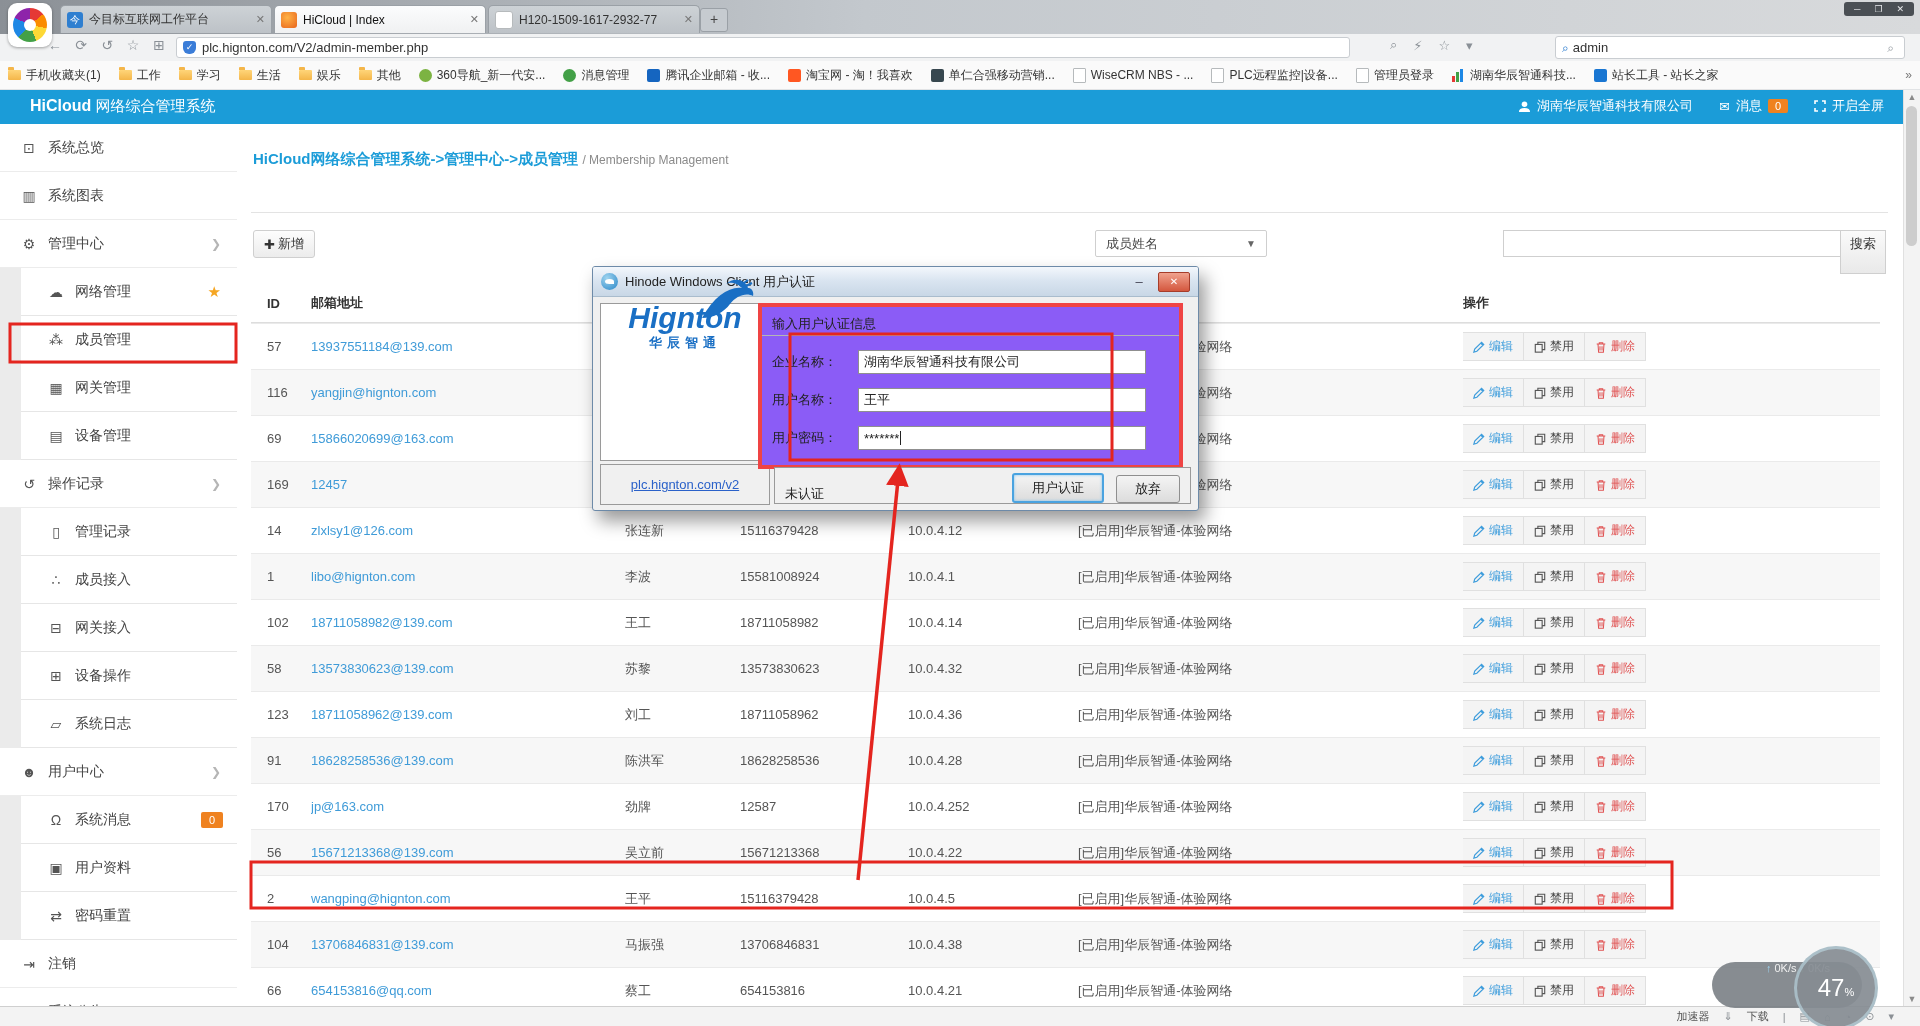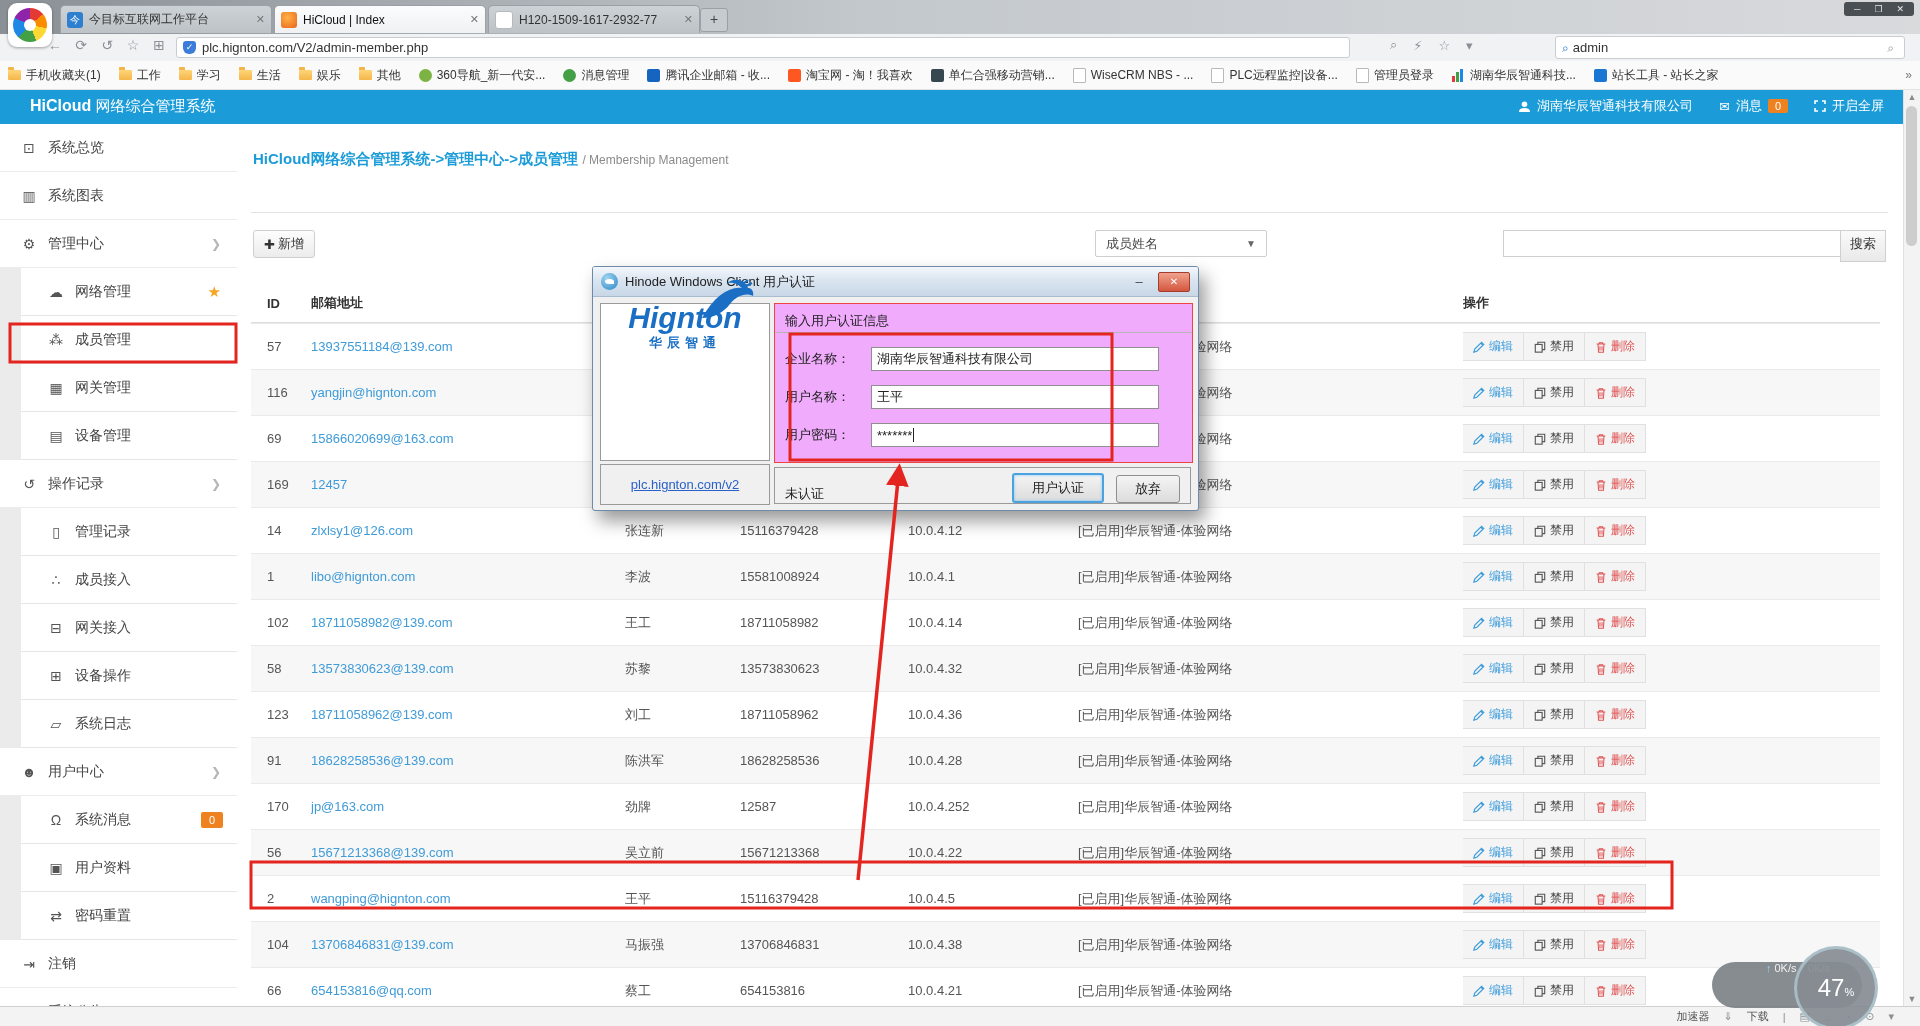--- a/index.html
+++ b/index.html
@@ -74,21 +74,21 @@
   .crumb .p1{color:#1b9cd8;font-weight:bold;font-size:15px;}
   .crumb .p2{color:#8a8a8a;font-size:12px;}
   .panel-line{position:absolute;left:14px;right:16px;top:88px;border-top:1px solid #e3e3e3;}
   .btn-add{position:absolute;left:16px;top:106px;height:26px;padding:0 10px;background:linear-gradient(#fdfdfd,#ececec);
     border:1px solid #cfcfcf;border-radius:3px;font-size:13px;color:#333;display:flex;align-items:center;gap:3px;}
   .dd{position:absolute;left:858px;top:106px;width:172px;height:27px;border:1px solid #cfcfcf;background:#fff;border-radius:2px;
     display:flex;align-items:center;padding:0 10px;box-sizing:border-box;font-size:13px;color:#444;}
   .dd .caret{margin-left:auto;color:#666;font-size:10px;}
   .search-input{position:absolute;left:1266px;top:106px;width:337px;height:27px;border:1px solid #cfcfcf;background:#fff;
     box-sizing:border-box;border-right:none;}
-  .btn-search{position:absolute;left:1603px;top:106px;width:46px;height:32px;background:linear-gradient(#fafafa,#e9e9e9);
+  .btn-search{position:absolute;left:1603px;top:106px;width:46px;height:44px;background:linear-gradient(#fafafa,#e9e9e9);
     border:1px solid #cfcfcf;box-sizing:border-box;font-size:13px;color:#333;text-align:center;line-height:25px;}
   .table{position:absolute;left:14px;top:160px;width:1629px;}
   .trow{display:flex;align-items:center;height:45px;border-top:1px solid #eaeaea;font-size:13px;color:#555;}
   .trow.head{height:38px;border-top:none;border-bottom:1px solid #ddd;font-weight:bold;color:#333;}
   .trow.stripe{background:#f7f7f7;}
   .c{box-sizing:border-box;padding-right:8px;white-space:nowrap;overflow:hidden;}
   .c0{width:60px;padding-left:16px;}
   .c1{width:314px;}.c2{width:115px;}.c3{width:168px;}.c4{width:170px;}.c5{width:385px;}.c6{width:417px;}
   .c1 a{color:#3f9bd8;text-decoration:none;}
   .agroup{display:flex;}
@@ -109,21 +109,21 @@
   .dlg-close{width:30px;height:18px;margin-left:6px;background:linear-gradient(#f0a28e,#d4573e);border:1px solid #a63c2a;
     border-radius:2px;color:#fff;font-size:10px;text-align:center;line-height:17px;}
   .dlg-left{position:absolute;left:7px;top:36px;width:168px;height:156px;background:#fff;border:1px solid #9a9a9a;
     display:flex;flex-direction:column;align-items:center;justify-content:flex-start;}
   .hlogo{color:#1a6fc4;font-weight:bold;font-style:italic;font-size:30px;line-height:28px;position:relative;}
   .hlogo svg{position:absolute;right:-14px;top:-26px;}
   .hlogo-sub{color:#1a6fc4;font-weight:bold;font-size:13px;letter-spacing:5px;margin-top:2px;}
   .dlg-link{position:absolute;left:7px;top:197px;width:168px;height:39px;border:1px solid #9a9a9a;
     display:flex;align-items:center;justify-content:center;font-size:13px;}
   .dlg-link a{color:#2a61c9;}
-  .dlg-right{position:absolute;left:181px;top:36px;width:417px;height:158px;border:1px solid #ef4444;background:#f0abfc;}
+  .dlg-right{position:absolute;left:165px;top:36px;width:417px;height:158px;border:4px solid #ef4444;background:#8b5cf6;}
   .dlg-sect{position:absolute;left:10px;top:8px;font-size:13px;color:#222;}
   .dlg-hr{position:absolute;left:0;right:0;top:28px;border-top:1px solid #b5b5b5;}
   .frow{position:absolute;left:10px;height:26px;display:flex;align-items:center;}
   .flabel{width:86px;font-size:13px;color:#222;}
   .finput{width:288px;height:24px;background:#fff;border:1px solid #8f8f8f;font-size:13px;color:#222;
     display:flex;align-items:center;padding:0 5px;box-sizing:border-box;}
   .finput .caret{width:1px;height:14px;background:#222;margin-left:1px;}
   .dlg-bottom{position:absolute;left:181px;top:200px;width:417px;height:37px;border:1px solid #9a9a9a;background:#f0f0f0;
     display:flex;align-items:flex-end;padding:0 10px;box-sizing:border-box;font-size:13px;color:#222;}
   .dlg-btn{height:26px;padding:0 18px;background:linear-gradient(#f4f4f4,#dcdcdc);border:1px solid #8f8f8f;

